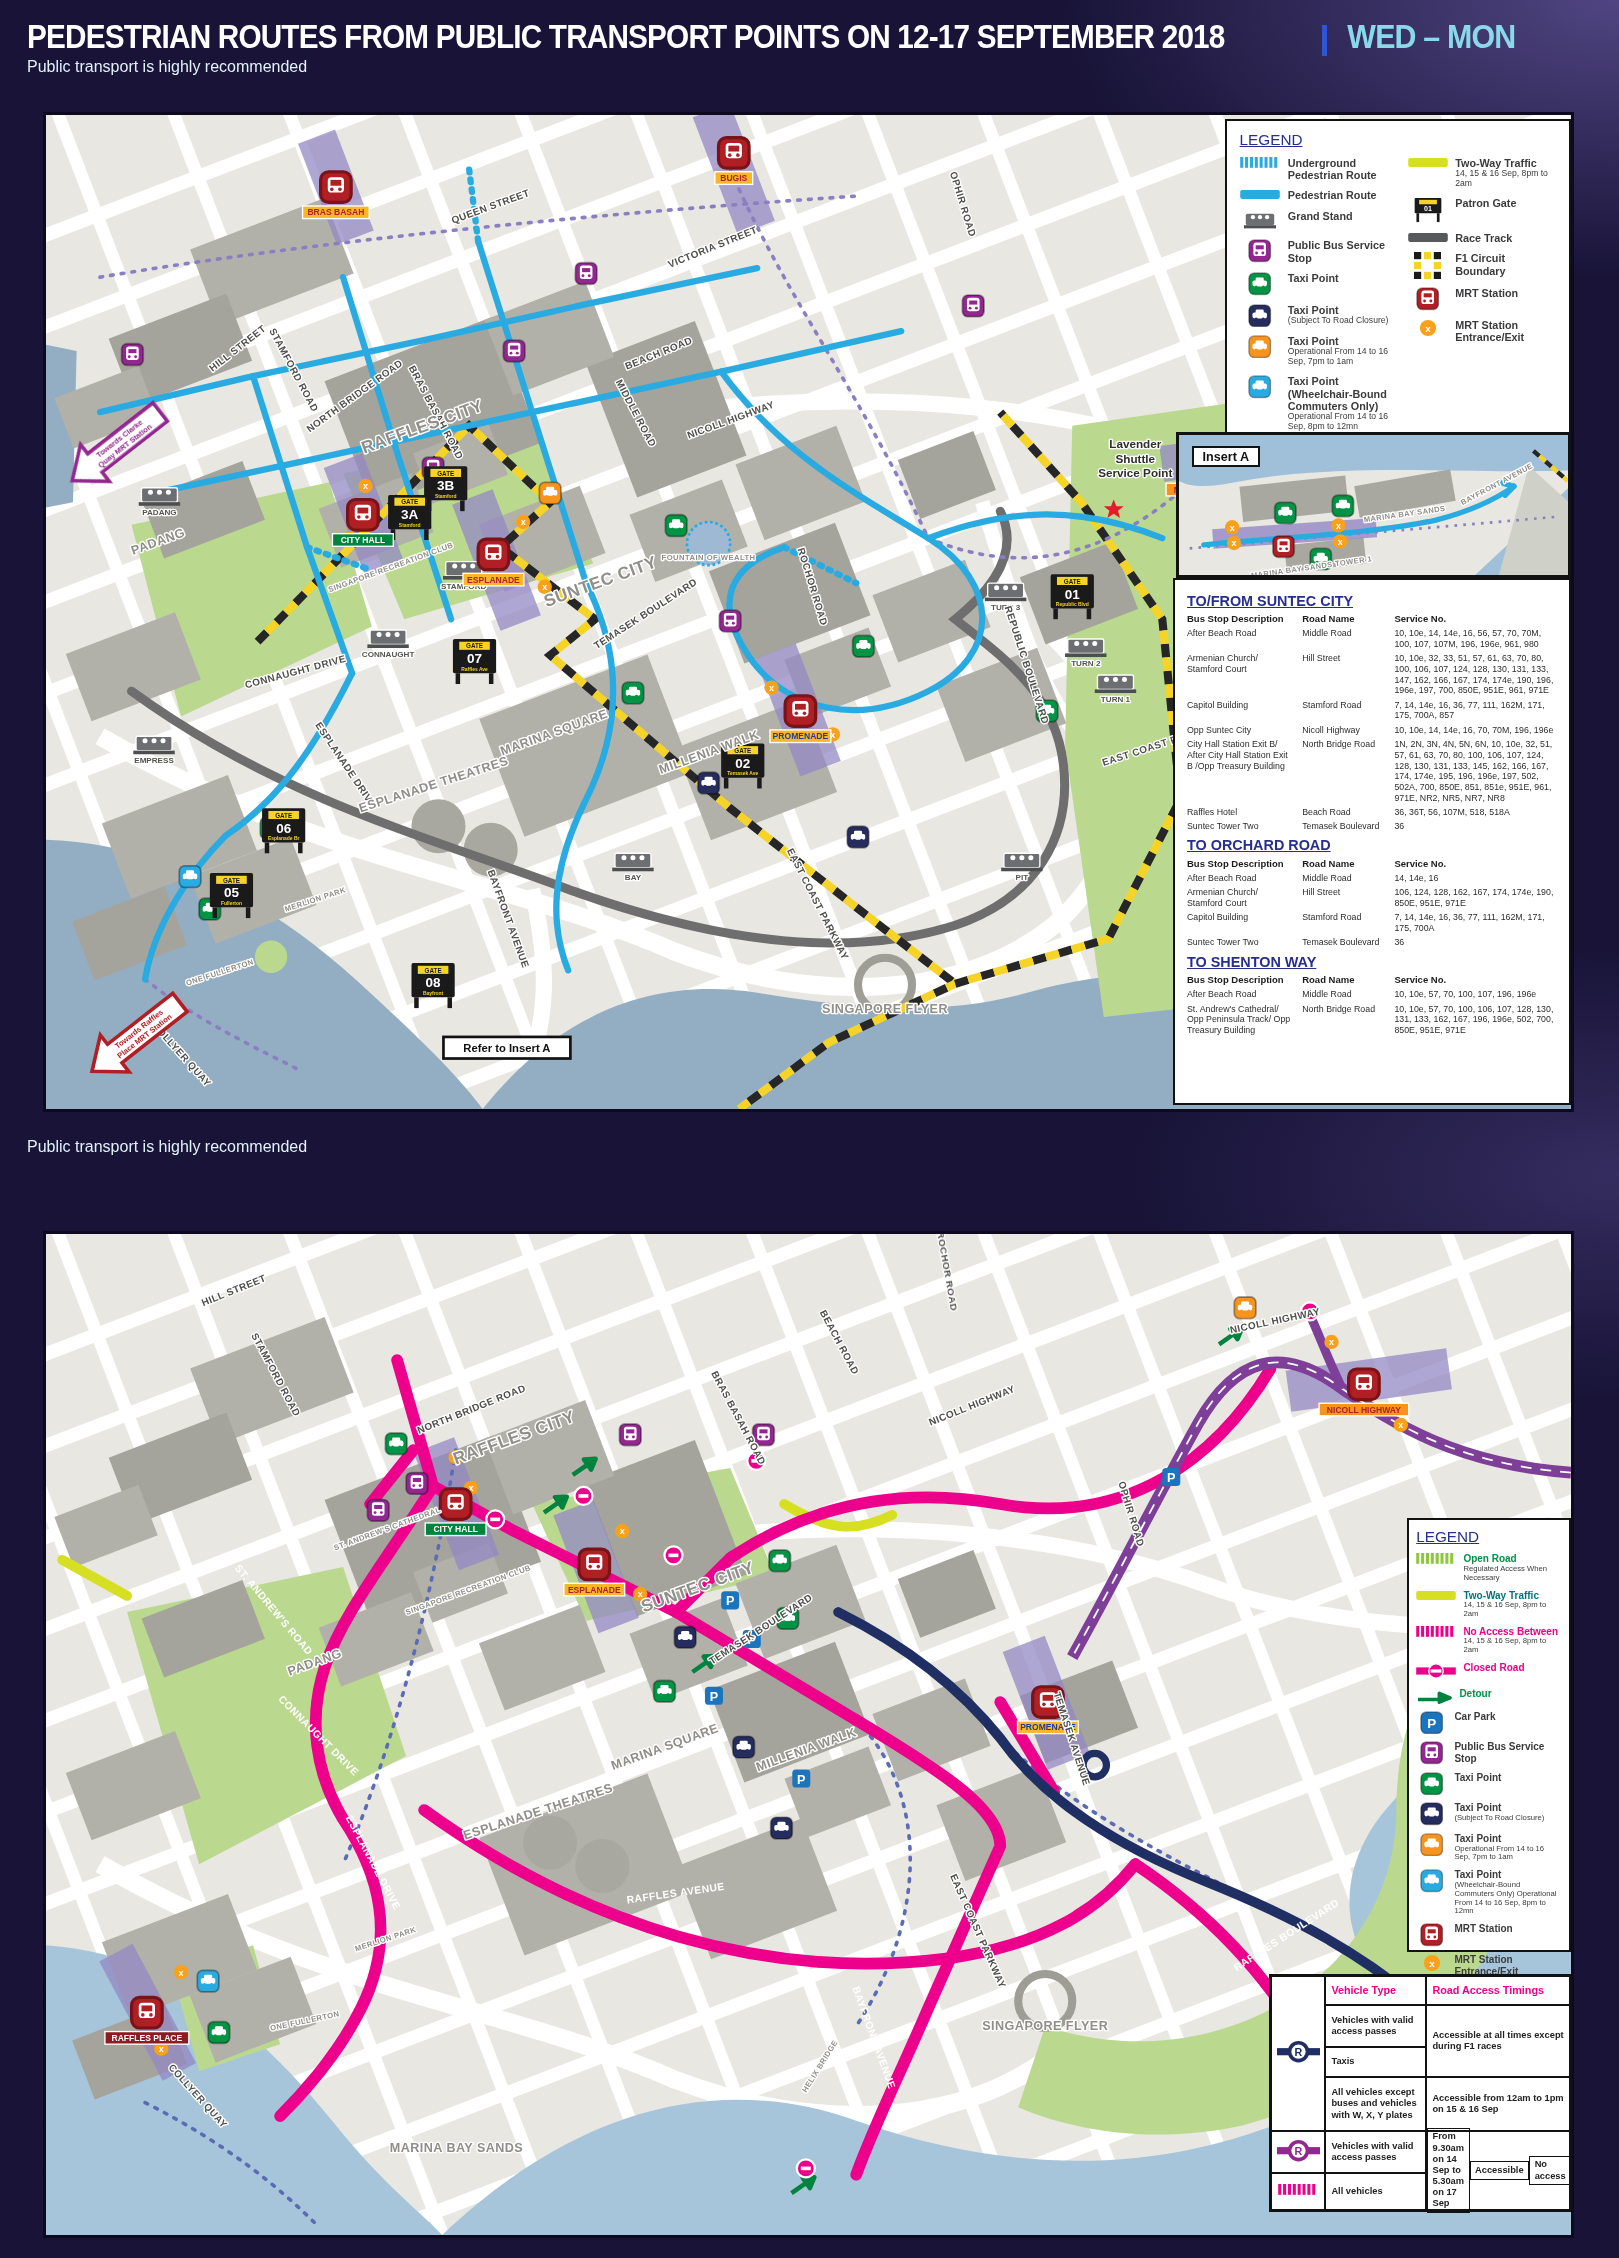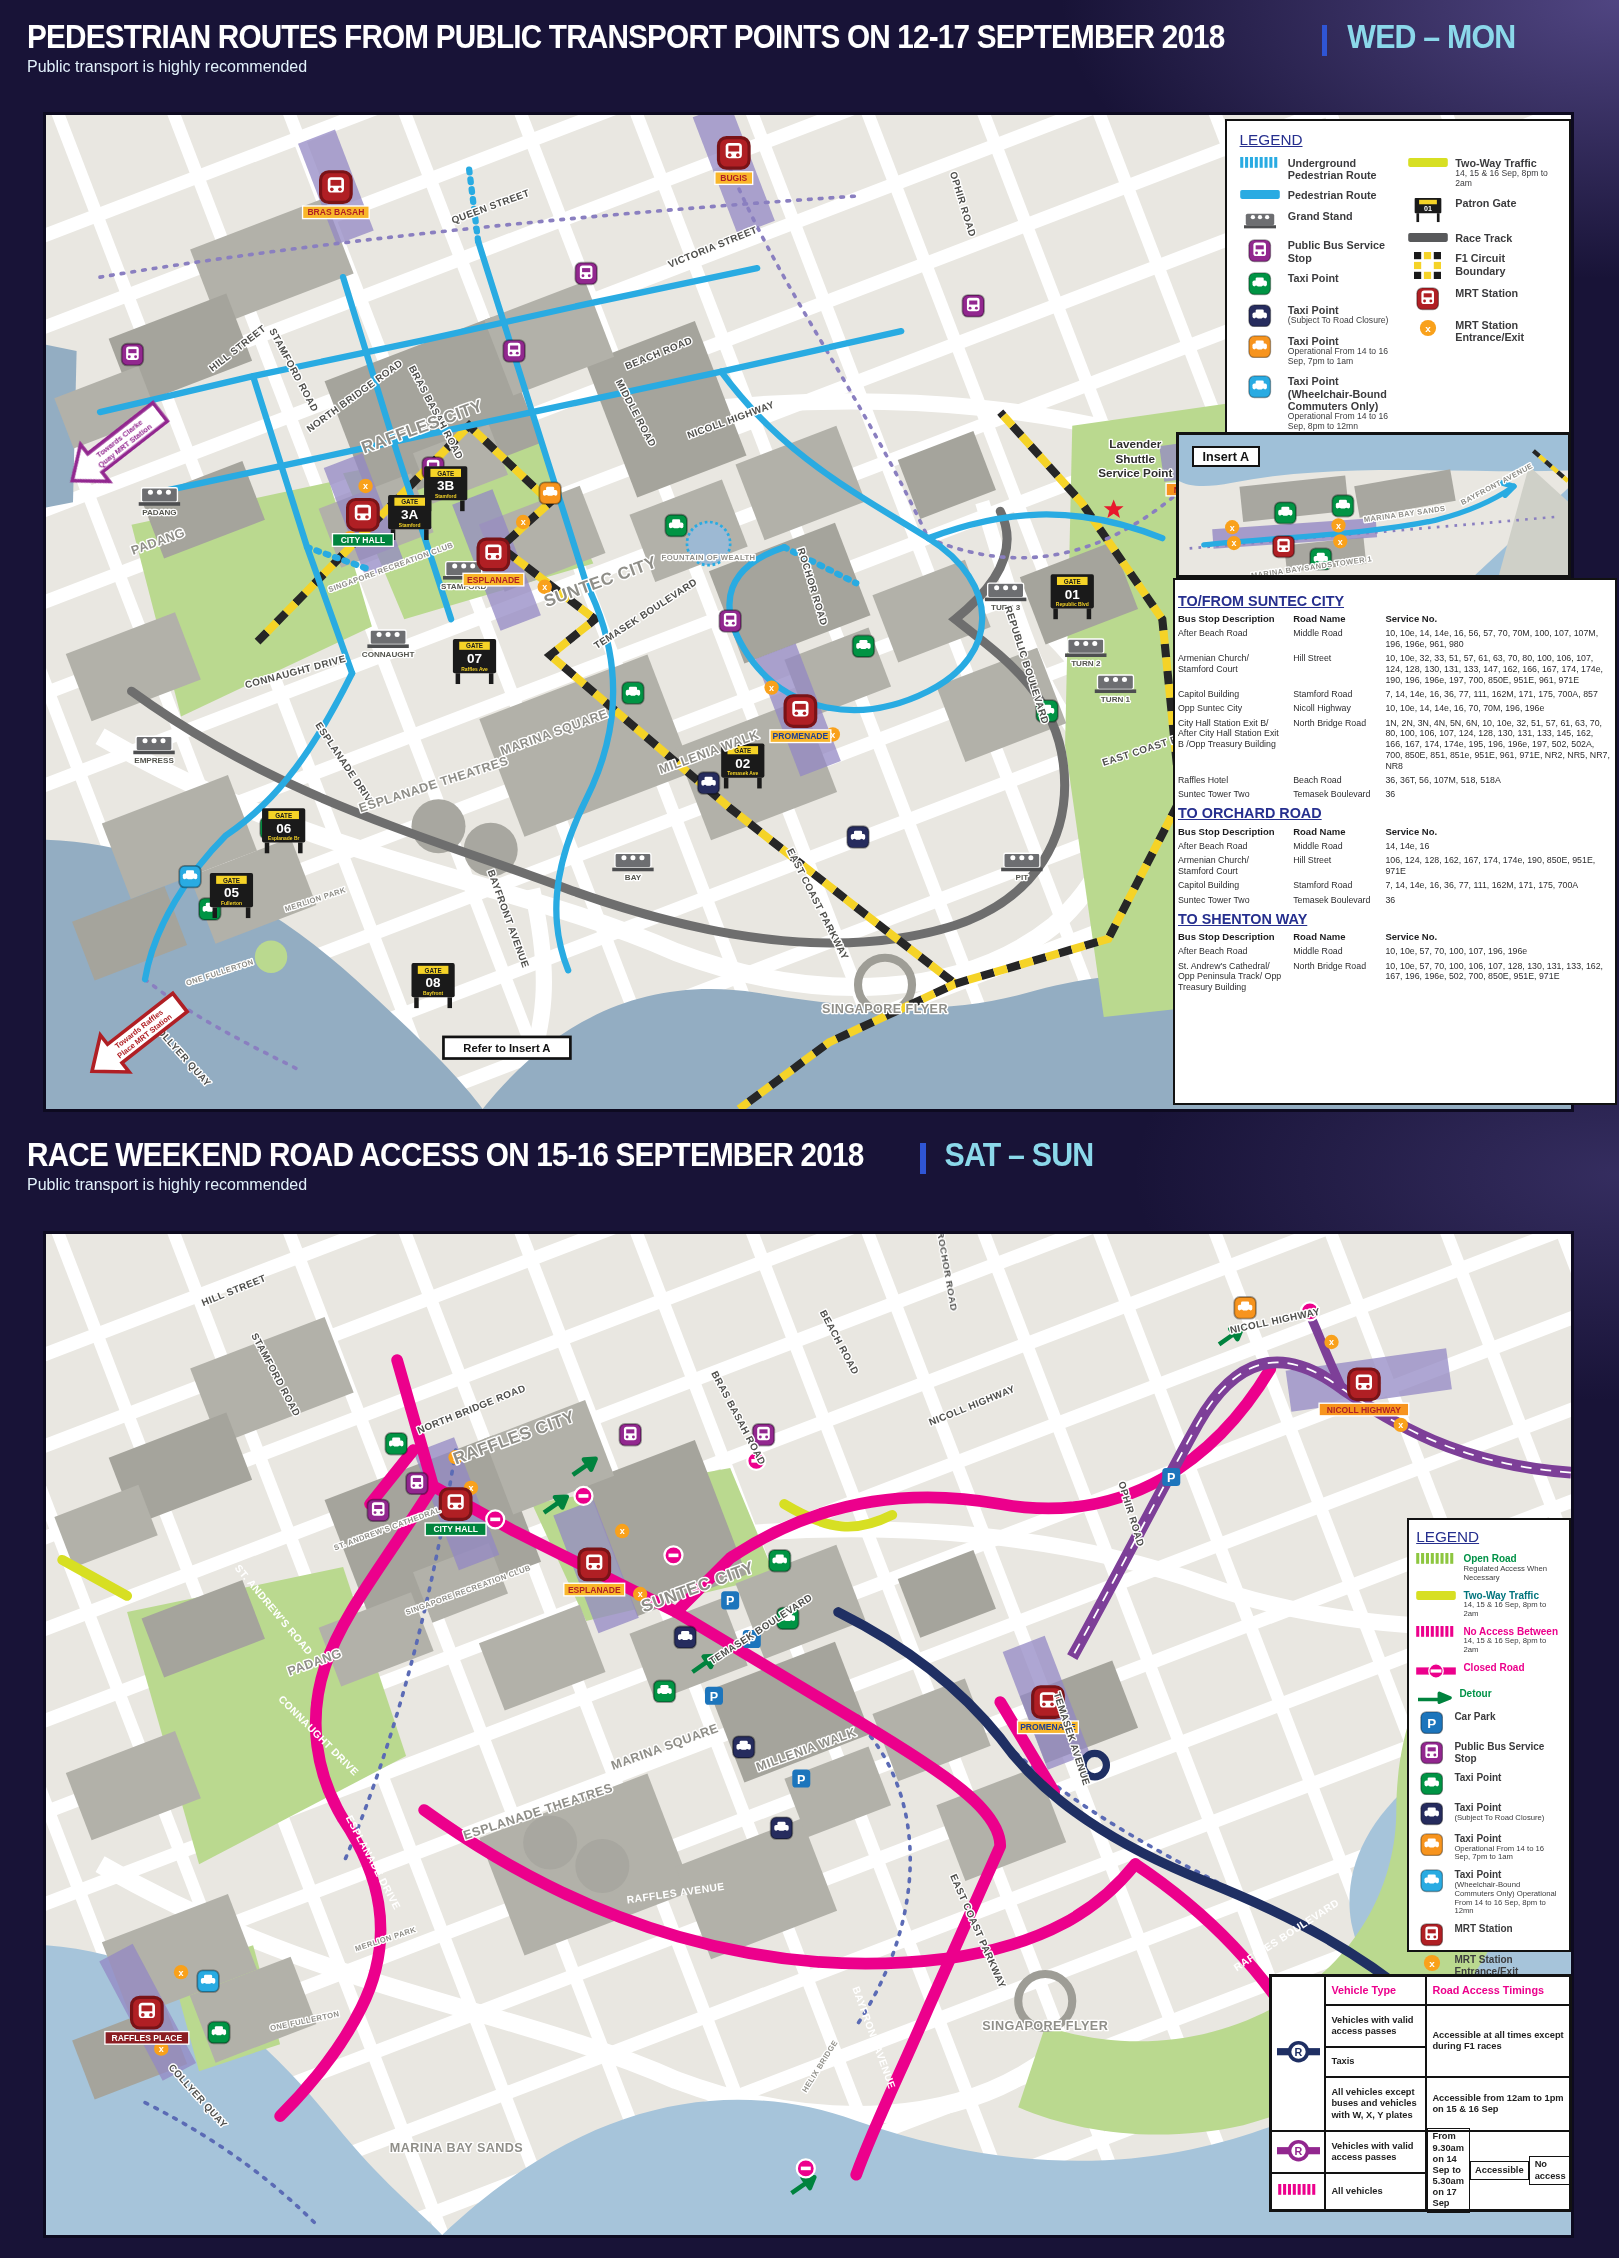--- a/index.html
+++ b/index.html
@@ -17,21 +17,21 @@
   .sec-days{font-size:33px;font-weight:bold;letter-spacing:-0.9px;color:#8bd8ea;transform:scaleX(.92)}
   .sec-sub{font-size:16px;font-weight:normal;color:#e2f1fb;margin-top:1.8px}
   .map-panel{position:absolute;left:43px;width:1525px;background:#e9e7e1;
     border:3.6px solid #0d0a20;box-sizing:content-box}
   #map1-panel{top:112px;height:994px}
   #map2-panel{top:1231px;height:1001px}
   .map-panel>svg{position:absolute;left:0;top:0;width:100%;height:100%}
   .panelbox{position:absolute;background:#fff;border:2.7px solid #121212;box-sizing:border-box;z-index:6}
   #legend1{right:0;top:3.6px;width:346px;height:317px;padding:10.8px 12.6px}
   #legend2{left:1361px;top:284px;width:164px;height:434px;padding:8px 7.2px}
-  #busTables{left:1127px;top:463px;width:444px;height:527px;padding:9px 3px;overflow:hidden}
+  #busTables{left:1127px;top:463px;width:398px;height:527px;padding:9px 12px;overflow:hidden}
   #insertA{left:1130px;top:317px;width:395px;height:146px;border:3.6px solid #121212;background:#e9e7e1;overflow:hidden}
   #accessTable{left:1223px;top:740px;width:302px;height:238px;padding:0}
   .lg-title{font-size:15.3px;font-weight:normal;color:#262f8e;text-decoration:underline;margin-bottom:7.2px}
   .lg-cols{display:flex;gap:18px}
   .lg-col{flex:1}
   .lg-item{display:flex;gap:7.2px;margin-bottom:8px;align-items:flex-start}
   .lg-ic{flex:0 0 41px;display:flex;justify-content:center}
   .lg-tx{font-size:10.8px;font-weight:bold;color:#3b3b3d;line-height:1.15}
   .lg-note{font-size:8.6px;font-weight:normal;color:#3b3b3d;line-height:1.15}
   #legend2 .lg-item{margin-bottom:7.2px}
@@ -924,25 +924,20 @@
         </div>
         <div class="bt-row">
           <div class="c1">St. Andrew's Cathedral/ Opp Peninsula Track/ Opp Treasury Building</div>
           <div class="c2">North Bridge Road</div>
           <div class="c3">10, 10e, 57, 70, 100, 106, 107, 128, 130, 131, 133, 162, 167, 196, 196e, 502, 700, 850E, 951E, 971E</div>
         </div>
       </div>
   </div>
 
   <header class="sec-header" style="top:1136px">
-    <div class="title-row">
-      <h1 class="sec-title">RACE WEEKEND ROAD ACCESS ON 15-16 SEPTEMBER 2018</h1>
-      <span class="title-bar"></span>
-      <span class="sec-days">SAT – SUN</span>
-    </div>
     <div class="sec-sub">Public transport is highly recommended</div>
   </header>
 
   <div class="map-panel" id="map2-panel">
     <svg id="map2-svg" viewBox="0 0 1694 1112">
       <rect width="1694" height="1112" fill="#e9e7e1"></rect>
       <g id="m2-grid">
           <g transform="rotate(-21 847 552)">
             <rect x="-300" y="-150" width="2400" height="15" fill="#ffffff"></rect>
             <rect x="-300" y="-55" width="2400" height="15" fill="#ffffff"></rect>

